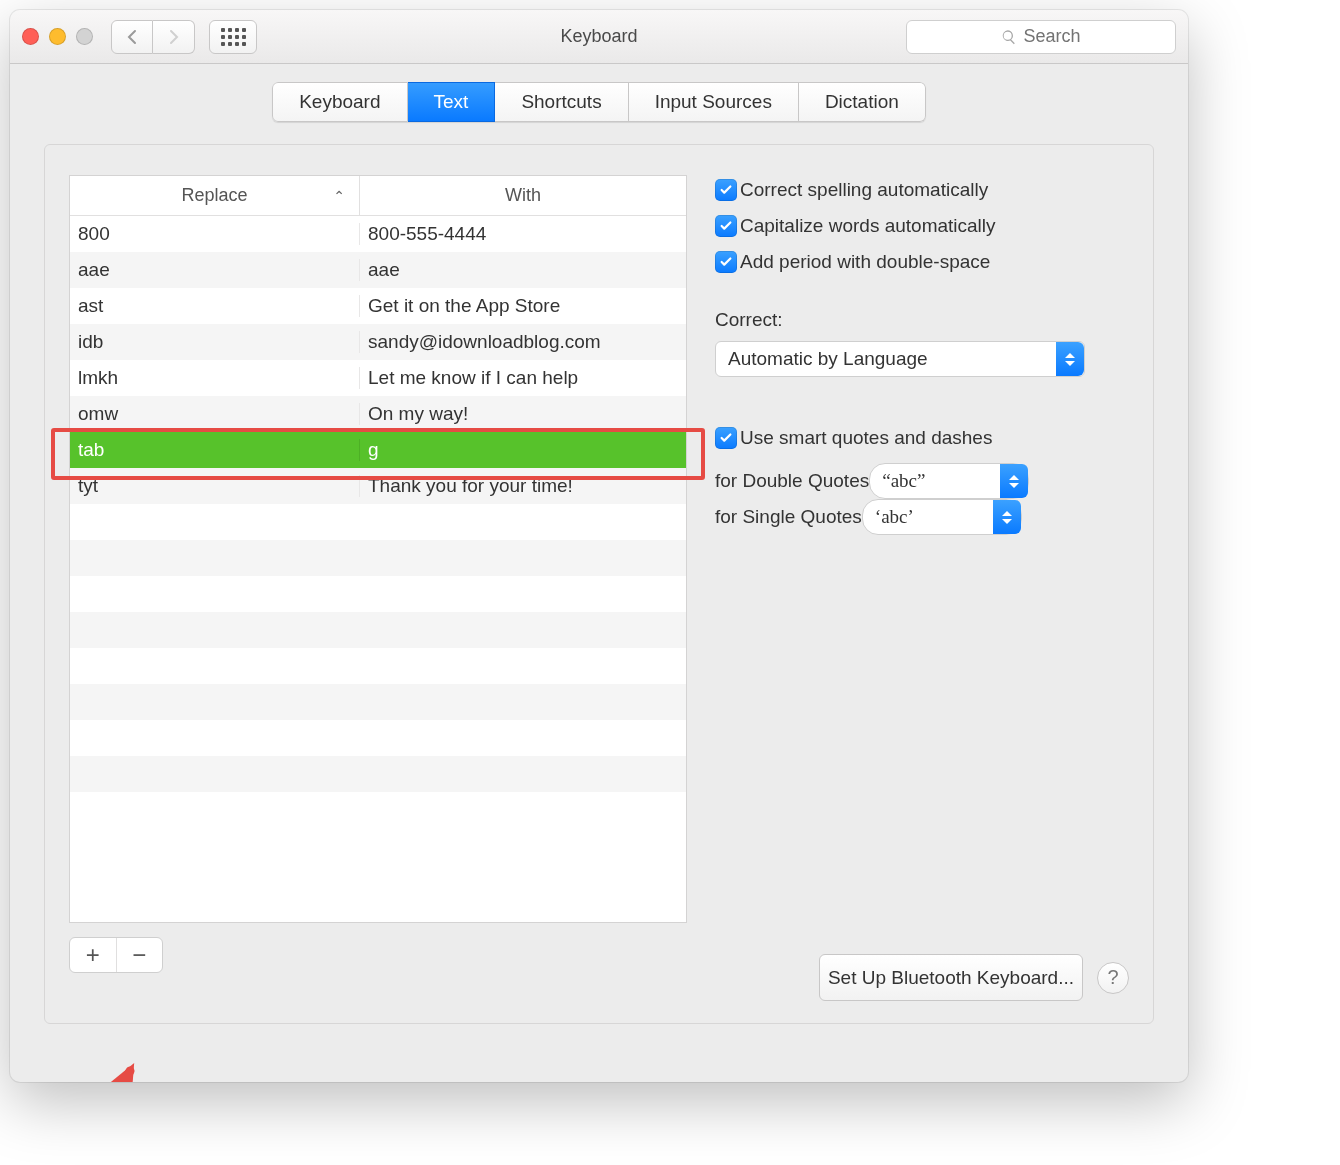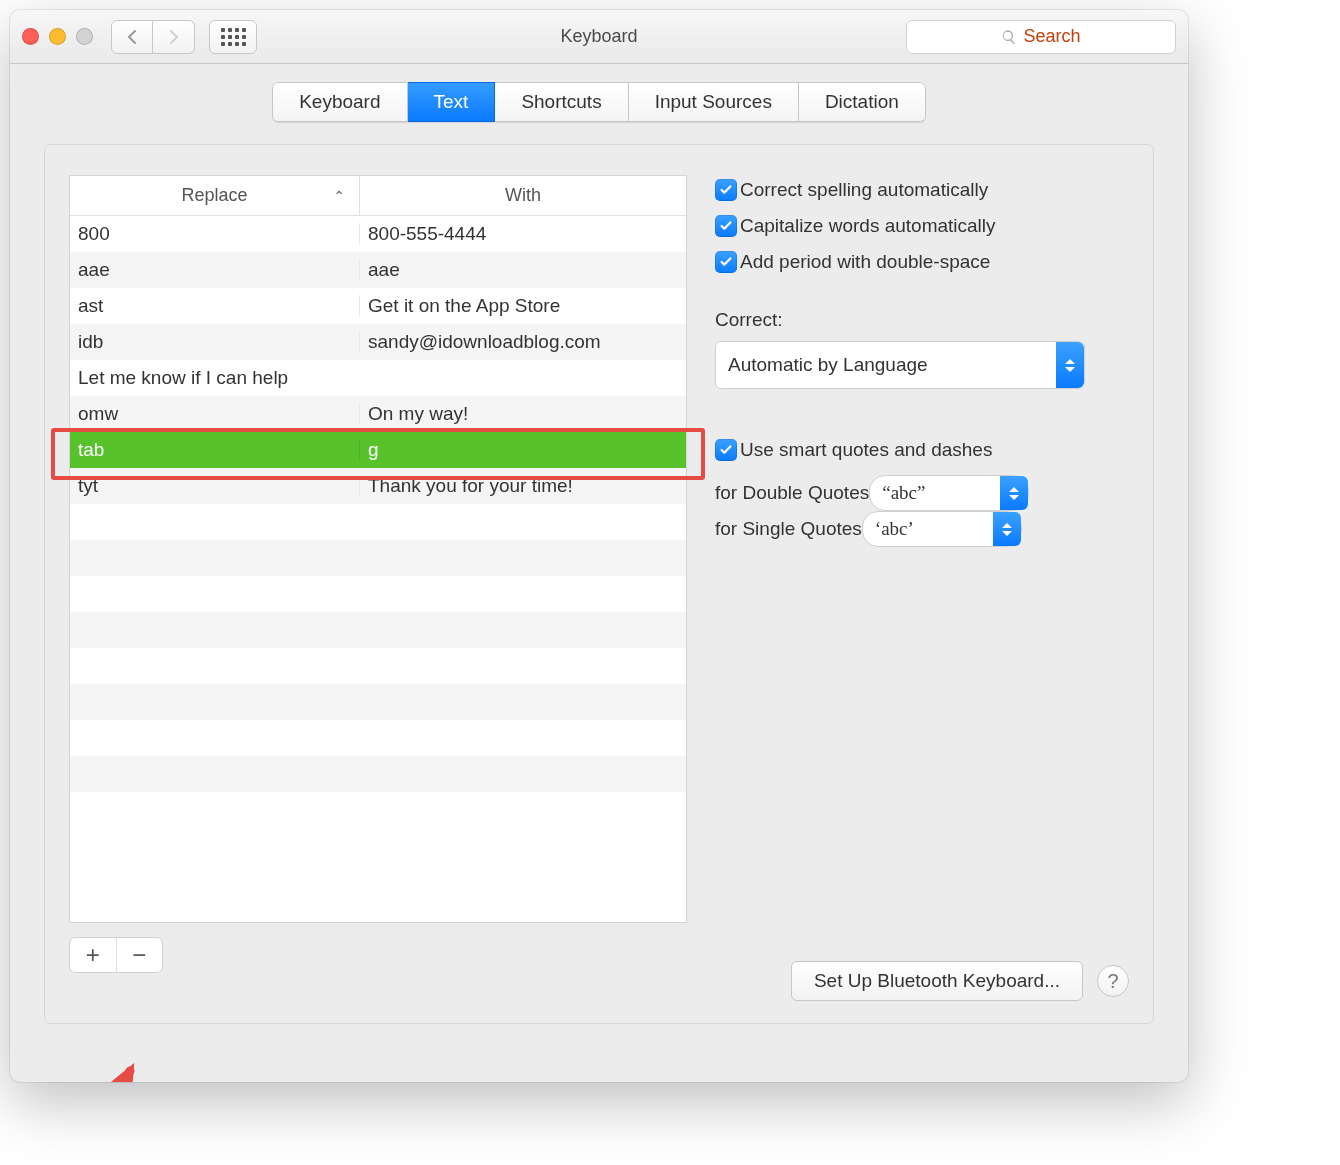--- a/index.html
+++ b/index.html
@@ -57,21 +57,21 @@
   .title {
     position:absolute; left:50%; transform:translateX(-50%);
     font-size:18px; color:#4a4a4a;
   }
   .search {
     margin-left:auto;
     height:34px; width:270px;
     background:#fff;
     border:1px solid #cfcfcf; border-radius:6px;
     display:flex; align-items:center; justify-content:center;
-    color:#c2410c; gap:6px;
+    color:#737373; gap:6px;
   }
   .search svg{ width:16px; height:16px; fill:#a8a8a8;}
   
   .tabs {
     display:flex; justify-content:center;
     margin-top:18px;
   }
   .tabbar {
     display:flex;
     border-radius:6px;
@@ -159,21 +159,21 @@
   .checkline{ display:flex; align-items:center; gap:3px; font-size:19px; margin-bottom:14px;}
   .chk{
     width:22px; height:22px; border-radius:5px;
     background:linear-gradient(#3ba1ff,#0a7aff);
     display:flex; align-items:center; justify-content:center;
     box-shadow: inset 0 0 0 1px rgba(0,0,0,0.1);
   }
   .chk svg{ width:14px; height:14px; }
   .section-label{ font-size:19px; margin:36px 0 10px 0; }
   .select{
-    width:370px; height:48px;
+    width:370px; height:36px;
     background:#fff;
     border:1px solid #cfcfcf; border-radius:6px;
     display:flex; align-items:center;
     padding-left:12px;
     font-size:19px;
     position:relative;
   }
   .select .stepicon, .small-select .stepicon{
     position:absolute; right:0; top:0; bottom:0; width:28px;
     background:linear-gradient(#3ba1ff,#0a7aff);
@@ -196,21 +196,21 @@
     display:flex; align-items:center; padding-left:12px;
     position:relative; font-size:19px;
   }
   .small-select span { font-family: Georgia, serif; }
   
   .bottom{
     position:absolute; bottom:22px; right:24px;
     display:flex; align-items:center; gap:14px;
   }
   .bt-btn{
-    height:40px; padding:0 22px;
+    height:47px; padding:0 8px;
     background:linear-gradient(#ffffff,#f2f2f2);
     border:1px solid #c8c7c7; border-radius:6px;
     font-size:19px; color:#333;
     display:flex; align-items:center;
   }
   .help{
     width:32px; height:32px; border-radius:50%;
     background:linear-gradient(#ffffff,#f2f2f2);
     border:1px solid #c8c7c7;
     color:#777; font-size:20px;
@@ -304,20 +304,21 @@
             </div>
             <div class="row">
               <div class="cell1">ast</div>
               <div class="cell2">Get it on the App Store</div>
             </div>
             <div class="row">
               <div class="cell1">idb</div>
               <div class="cell2">sandy@idownloadblog.com</div>
             </div>
             <div class="row">
+              <div class="cell1">lmkh</div>
               <div class="cell2">Let me know if I can help</div>
             </div>
             <div class="row">
               <div class="cell1">omw</div>
               <div class="cell2">On my way!</div>
             </div>
             <div class="row selected">
               <div class="cell1">tab</div>
               <div class="cell2">g</div>
             </div>

